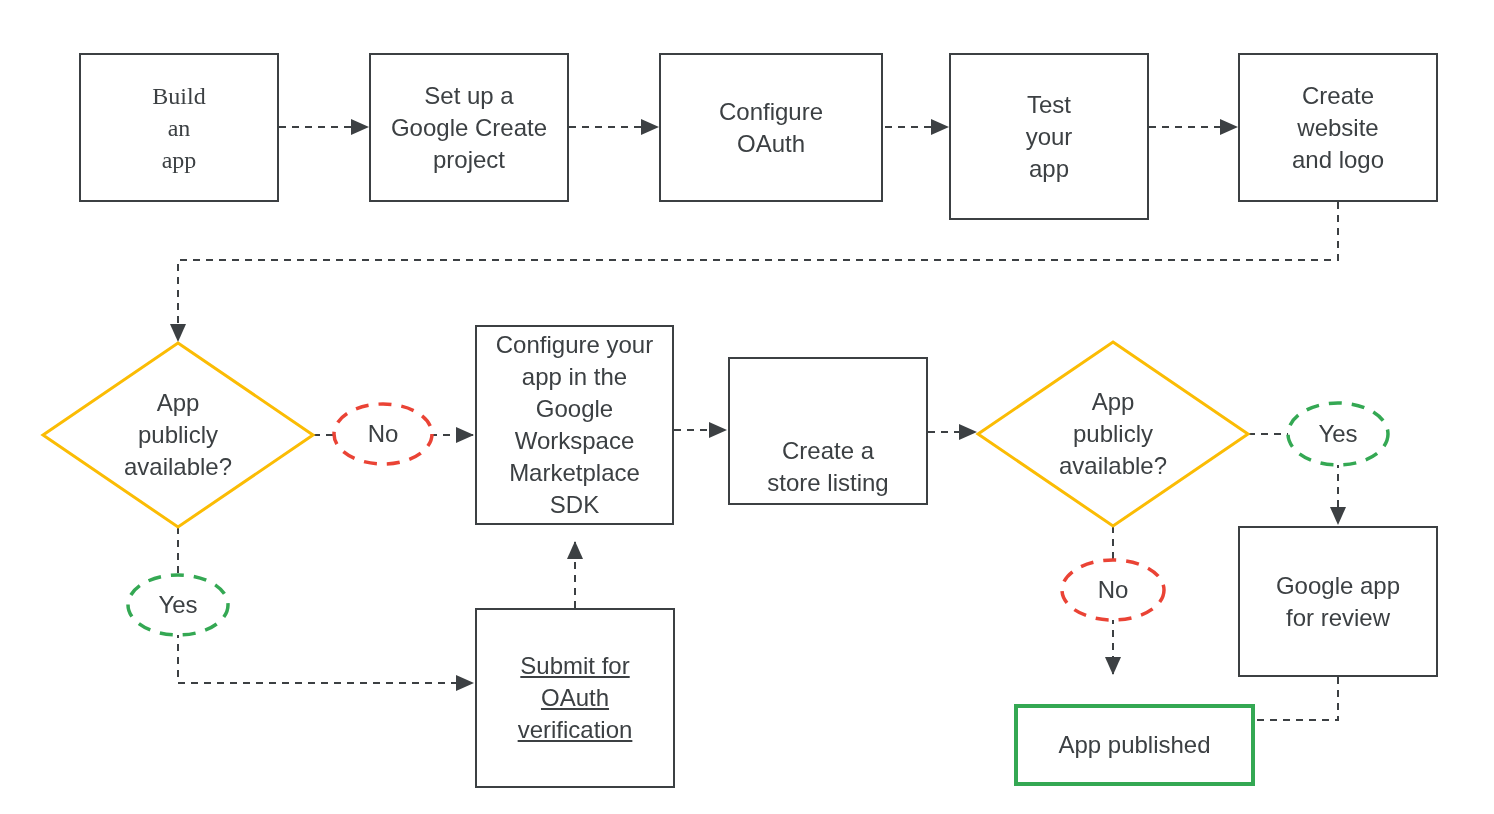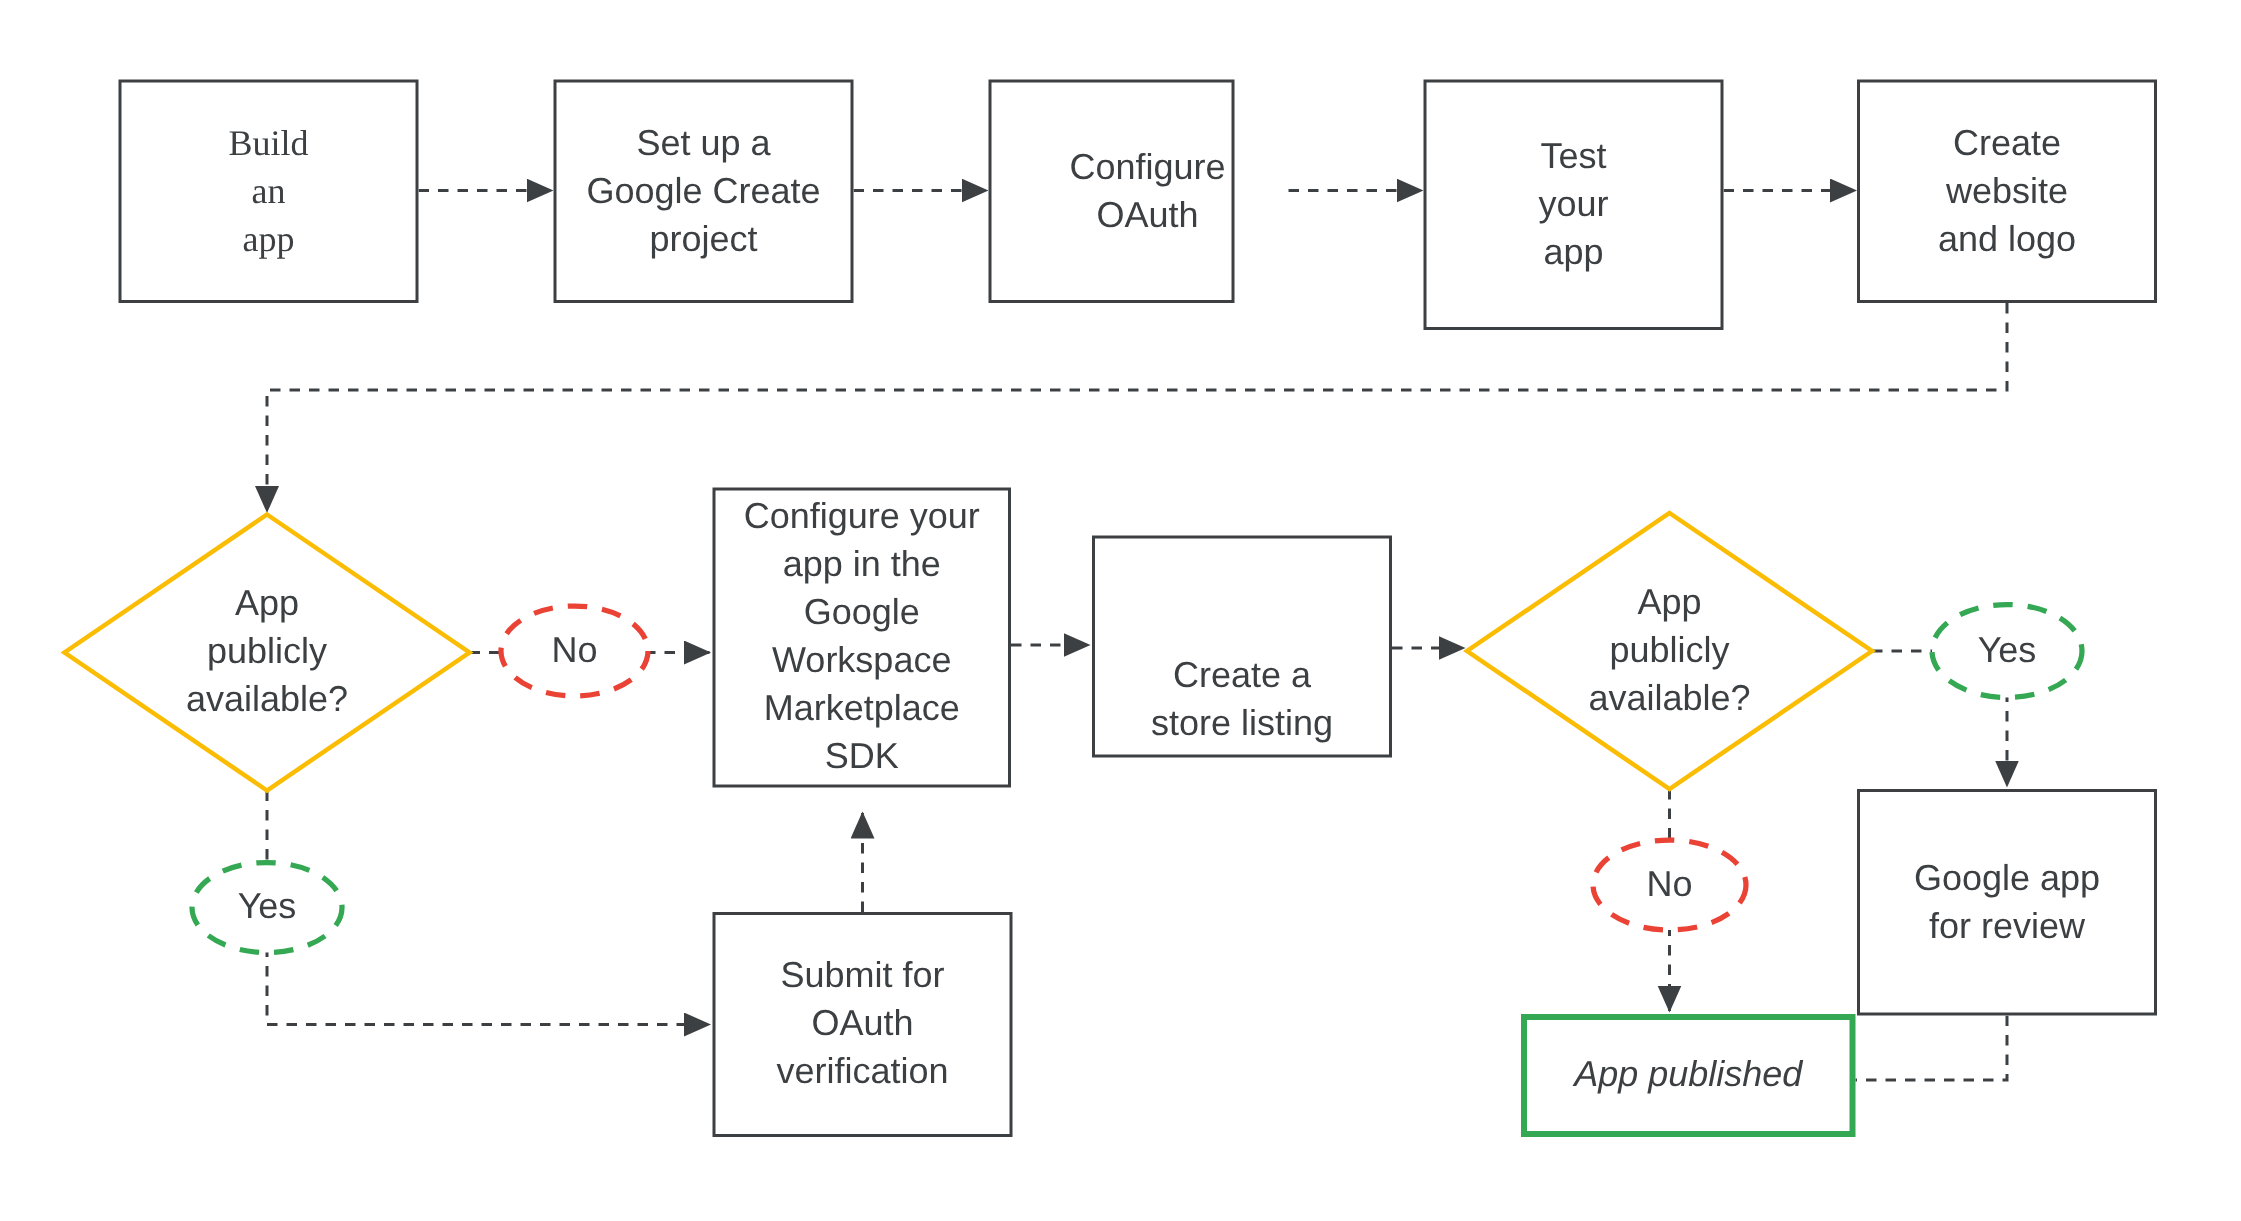--- a/index.html
+++ b/index.html
@@ -125,21 +125,21 @@
 an
 app</span>
   </div>
 
   <div class="box" style="left:369px; top:53px; width:200px; height:149px;">
     <span>Set up a
 Google Create
 project</span>
   </div>
 
-  <div class="box" style="left:659px; top:53px; width:164px; height:149px;justify-content:flex-end;">
+  <div class="box" style="left:659px; top:53px; width:224px; height:149px;">
     <span>Configure
 OAuth</span>
   </div>
 
   <div class="box" style="left:949px; top:53px; width:200px; height:167px;">
     <span>Test
 your
 app</span>
   </div>
 
@@ -156,32 +156,32 @@
 Workspace
 Marketplace
 SDK</span>
   </div>
 
   <div class="box" style="left:728px; top:357px; width:200px; height:148px;align-items:flex-end;">
     <span>Create a
 store listing</span>
   </div>
 
-  <div class="box" style="left:475px; top:608px; width:200px; height:150px;">
+  <div class="box" style="left:475px; top:608px; width:200px; height:180px;text-decoration:underline;">
     <span>Submit for
 OAuth
 verification</span>
   </div>
 
   <div class="box" style="left:1238px; top:526px; width:200px; height:151px;">
     <span>Google app
 for review</span>
   </div>
 
-  <div class="box success" style="left:1014px; top:676px; width:223px; height:82px;font-style:italic;">
+  <div class="box success" style="left:1014px; top:704px; width:241px; height:82px;">
     <span>App published</span>
   </div>
 
   <div class="float-label" style="left:178px; top:435px;">App
 publicly
 available?</div>
   <div class="float-label" style="left:1113px; top:434px;">App
 publicly
 available?</div>
 

